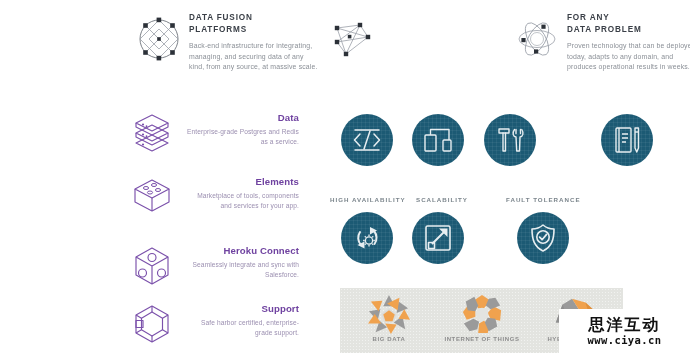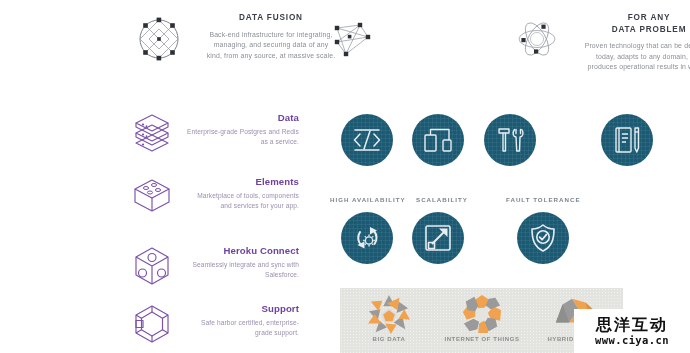--- a/index.html
+++ b/index.html
@@ -7,21 +7,21 @@
     width: 690px; height: 353px;
     background: #ffffff;
     font-family: "Liberation Sans", sans-serif;
     overflow: hidden;
   }
   .page { position: relative; width: 690px; height: 353px; background:#fff; }
 
   
   .feature { position: absolute; display: flex; align-items: flex-start; }
   .feature .f-icon { width: 46px; height: 46px; flex: 0 0 46px; margin-top: 4px; }
-  .feature .f-body { margin-left: 23px; width: 132px; text-align: center; }
+  .feature .f-body { margin-left: 7px; width: 132px; }
   .f-title {
     font-size: 8.2px; font-weight: 700; letter-spacing: 0.85px;
     color: #3a3f47; line-height: 11.5px; text-transform: uppercase;
   }
   .f-desc {
     margin-top: 6px; font-size: 6.9px; line-height: 10.6px;
     color: #8a8f96; letter-spacing: 0.15px;
   }
 
   #feat-0 { left: 136px; top: 12px; }
@@ -93,21 +93,21 @@
     font-size: 6.0px; font-weight: 700; letter-spacing: 0.6px;
     color: #8c8c8c; text-transform: uppercase; white-space: nowrap;
   }
   #bi-0 { left: 8px;  top: 4px;  width: 82px; }
   #bi-1 { left: 96px; top: 4px;  width: 92px; }
   #bi-2 { left: 192px;top: 4px;  width: 84px; }
 
   
   .watermark {
     position: absolute; right: 0; bottom: 0;
-    width: 116px; height: 44px; background: #ffffff;
+    width: 131px; height: 44px; background: #ffffff;
     display: flex; flex-direction: column;
     align-items: center; justify-content: center;
   }
   .wm-cn {
     font-size: 16px; font-weight: 700; color: #111;
     letter-spacing: 2px; line-height: 18px;
   }
   .wm-url {
     font-size: 10.5px; font-weight: 700; color: #111;
     letter-spacing: 0.4px; line-height: 12px;
@@ -131,20 +131,21 @@
         <rect x="7.2" y="7.2" width="4.6" height="4.6" fill="#2c3138"></rect>
         <rect x="34.2" y="7.2" width="4.6" height="4.6" fill="#2c3138"></rect>
         <rect x="7.2" y="34.2" width="4.6" height="4.6" fill="#2c3138"></rect>
         <rect x="34.2" y="34.2" width="4.6" height="4.6" fill="#2c3138"></rect>
         <rect x="21.2" y="21.2" width="3.6" height="3.6" fill="#2c3138"></rect>
       </svg>
     </div>
     <div class="f-body">
       <div class="f-title">
         <div>DATA FUSION</div>
+        <div>PLATFORMS</div>
       </div>
       <div class="f-desc">Back-end infrastructure for integrating, managing, and securing data of any kind, from any source, at massive scale.</div>
     </div>
   </div>
 
   <div class="feature" id="feat-1">
     <div class="f-icon">
       <svg viewBox="0 0 46 46" width="46" height="46">
         <path d="M7 12 L30 9 L38 21 L16 38 L7 12 Z" fill="none" stroke="#9aa0a8" stroke-width="0.8"></path>
         <path d="M7 12 L38 21 M30 9 L16 38 M7 26 L30 9 M7 26 L38 21 M16 38 L7 26" stroke="#9aa0a8" stroke-width="0.8"></path>

